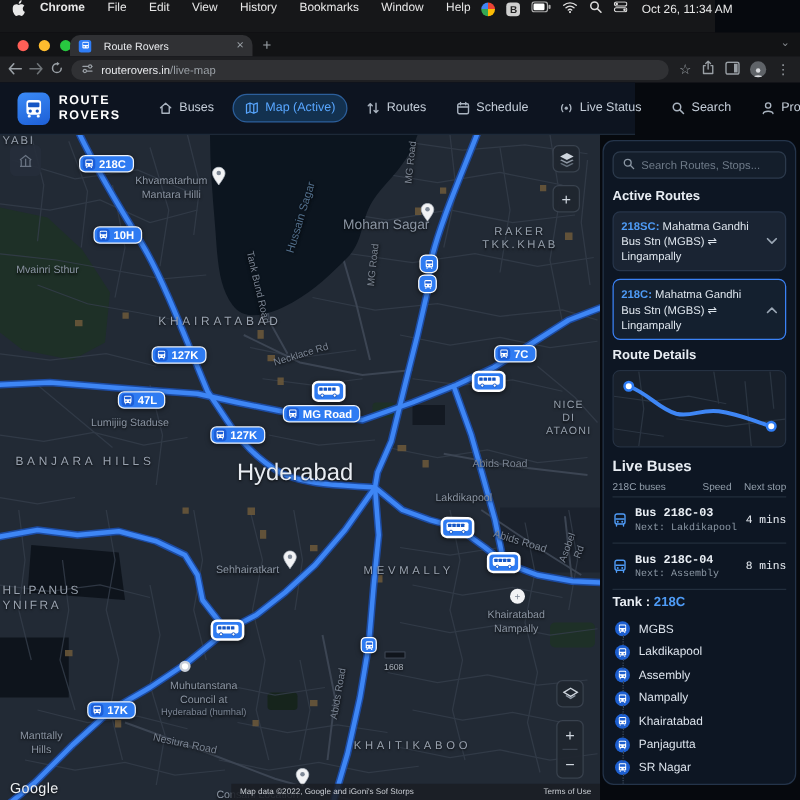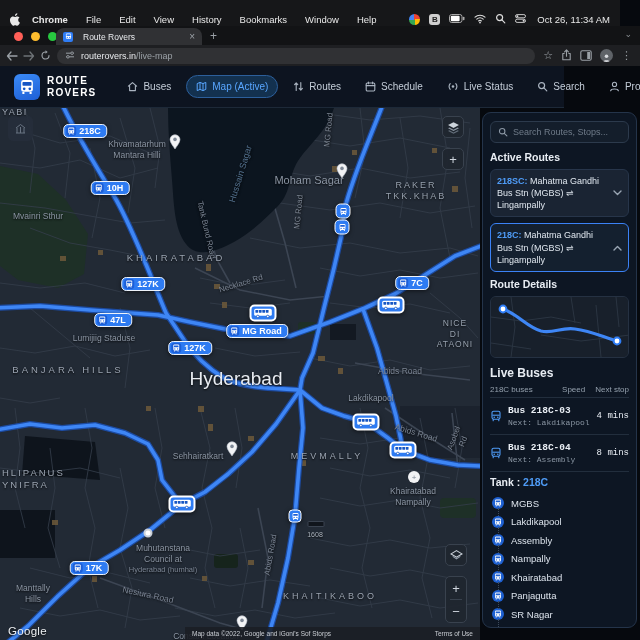--- a/index.html
+++ b/index.html
@@ -1,21 +1,21 @@
 <!DOCTYPE html>
 <html><head>
 <meta charset="utf-8">
 <style>
   * { margin:0; padding:0; box-sizing:border-box; }
   html,body { width:640px; height:640px; overflow:hidden; background:#06090e;
     font-family:"Liberation Sans", sans-serif; -webkit-font-smoothing:antialiased; }
 
   
-  .menubar { position:absolute; left:0; top:0; width:620px; height:26px; background:#161719;
-    display:flex; align-items:flex-end; color:#e8e8e8; font-size:9.5px; padding:0 10px; }
+  .menubar { position:absolute; left:0; top:0; width:572px; height:26px; background:#161719;
+    display:flex; align-items:flex-start; color:#e8e8e8; font-size:9.5px; padding:0 10px; }
   .mb-left { display:flex; align-items:center; gap:0; }
   .mb-item { padding:0 9px; }
   .mb-item.bold { font-weight:bold; }
   .apple { margin-right:2px; display:flex; align-items:center; }
   .mb-right { margin-left:auto; display:flex; align-items:center; gap:9px; }
   .mb-clock { font-size:9.5px; margin-left:2px; white-space:nowrap; }
   .appdot { width:11px; height:11px; border-radius:50%;
     background:conic-gradient(#ea4335 0 25%, #fbbc05 25% 50%, #34a853 50% 75%, #4285f4 75% 100%); }
   .bbox { width:11px; height:11px; border-radius:3px; background:#cfcfcf; color:#222; font-size:8px;
     font-weight:bold; display:flex; align-items:center; justify-content:center; }
@@ -38,21 +38,21 @@
     display:flex; align-items:center; }
   .navbtns { display:flex; align-items:center; gap:5px; padding:0 6px; color:#9aa0a6; }
   .omnibox { width:478px; height:16px; background:#303134; border-radius:9px; display:flex;
     align-items:center; padding:0 8px; gap:6px; color:#e8eaed; font-size:9px; }
   .url-path { color:#9aa0a6; }
   .tb-right { margin-left:auto; display:flex; align-items:center; gap:8px; padding-right:8px; color:#9aa0a6; }
   .avatar { width:13px; height:13px; border-radius:50%; background:#5f6368; display:flex;
     align-items:flex-end; justify-content:center; overflow:hidden; }
 
   
-  .appnav { position:absolute; left:0; top:66px; width:564px; height:42px; background:#0d1420;
+  .appnav { position:absolute; left:0; top:66px; width:508px; height:42px; background:#0d1420;
     border-bottom:1px solid #1d2938; display:flex; align-items:center; padding:0 14px; }
   .brand { display:flex; align-items:center; gap:7px; margin-right:22px; }
   .brand-logo { width:26px; height:26px; border-radius:6px; background:linear-gradient(160deg,#3b8bf7,#1d5fd6);
     display:flex; align-items:center; justify-content:center; }
   .brand-text { color:#fff; font-weight:bold; font-size:10px; letter-spacing:1.2px; line-height:1.15; }
   .nav-items { display:flex; align-items:center; gap:6px; flex:1; justify-content:space-between; }
   .nav-item { display:flex; align-items:center; gap:5px; color:#c4cdd8; font-size:10px;
     padding:5px 9px; border-radius:13px; white-space:nowrap; }
   .nav-item .nicon { display:flex; color:#aab4c0; }
   .nav-item.active { background:#13314f; border:1px solid #2c5f9b; color:#58a6ff; }
@@ -498,21 +498,21 @@
             <rect x="1.6" y="0.8" width="8.8" height="8.8" rx="1.6" fill="#fff"></rect>
             <rect x="2.6" y="2.2" width="6.8" height="2.8" rx="0.5" fill="#1b5ed8"></rect>
             <circle cx="3.9" cy="7.4" r="0.9" fill="#1b5ed8"></circle>
             <circle cx="8.1" cy="7.4" r="0.9" fill="#1b5ed8"></circle>
             <rect x="2.4" y="9.8" width="1.7" height="1.3" rx="0.5" fill="#fff"></rect>
             <rect x="7.9" y="9.8" width="1.7" height="1.3" rx="0.5" fill="#fff"></rect>
           </svg>
         </span>
         <span>218C</span>
       </div>
-      <div class="map-badge" style="left: 110px; top: 80px;">
+      <div class="map-badge" style="left: 94px; top: 80px;">
         <span class="bchip">
           <svg width="8" height="8" viewBox="0 0 12 12">
             <rect x="1.6" y="0.8" width="8.8" height="8.8" rx="1.6" fill="#fff"></rect>
             <rect x="2.6" y="2.2" width="6.8" height="2.8" rx="0.5" fill="#1b5ed8"></rect>
             <circle cx="3.9" cy="7.4" r="0.9" fill="#1b5ed8"></circle>
             <circle cx="8.1" cy="7.4" r="0.9" fill="#1b5ed8"></circle>
             <rect x="2.4" y="9.8" width="1.7" height="1.3" rx="0.5" fill="#fff"></rect>
             <rect x="7.9" y="9.8" width="1.7" height="1.3" rx="0.5" fill="#fff"></rect>
           </svg>
         </span>

